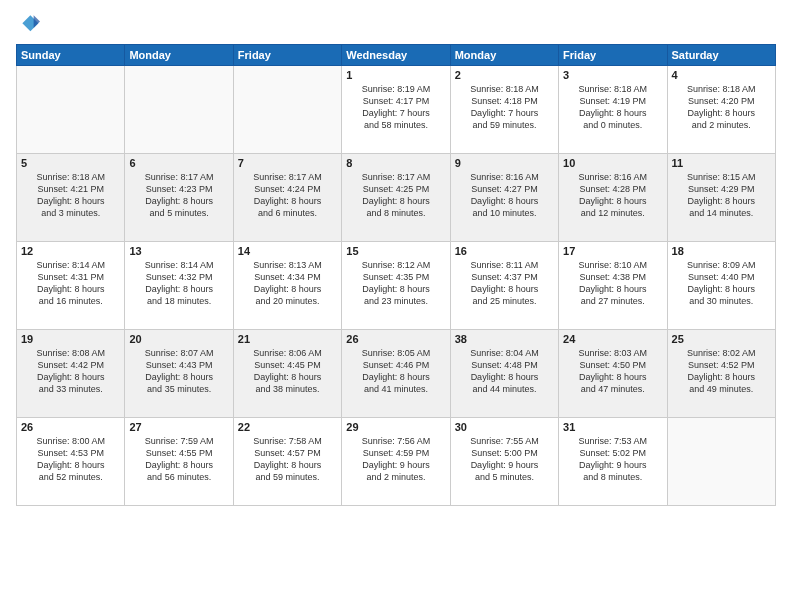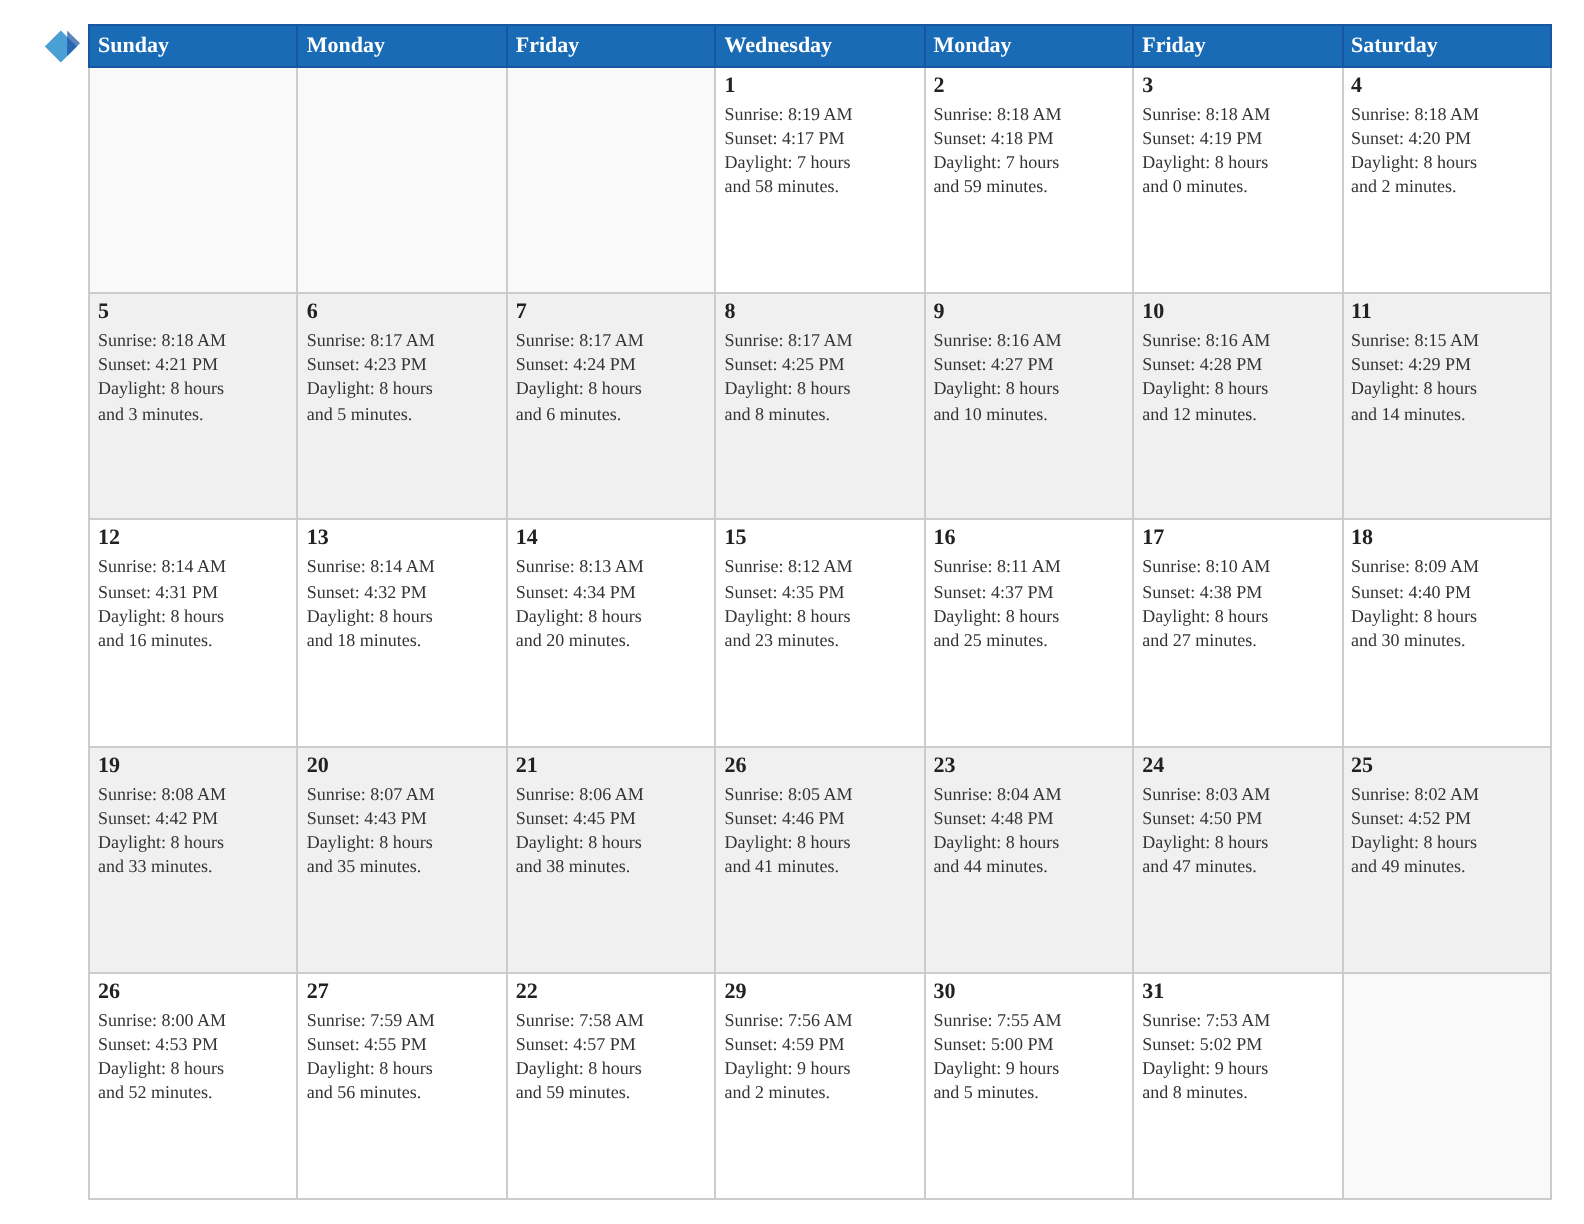--- a/index.html
+++ b/index.html
@@ -8,22 +8,21 @@
       background: #fff;
       width: 792px;
       height: 612px;
       overflow: hidden;
     }
     .page {
       width: 792px;
       height: 612px;
       padding: 12px 16px;
       display: flex;
-      flex-direction: row;
-      font-family: Liberation Serif, serif;
+      flex-direction: column;
     }
     .header {
       display: flex;
       justify-content: space-between;
       align-items: flex-start;
       margin-bottom: 8px;
     }
     .logo {
       display: flex;
       align-items: center;
@@ -87,20 +86,21 @@
     .day-number {
       font-size: 11px;
       font-weight: bold;
       color: #222;
       margin-bottom: 2px;
     }
     .cell-text {
       font-size: 9px;
       color: #333;
       line-height: 1.35;
+      text-align: center;
     }
   </style>
 </head>
 <body>
 
 <div class="page">
   <div class="header">
     <div class="logo">
       <svg class="logo-icon" viewBox="0 0 30 30">
         <polygon points="18,4 28,14 18,24 8,14" fill="#4a9fd4"></polygon>
@@ -224,21 +224,21 @@
           </td>
           <td class="day-cell shaded">
             <div class="day-number">21</div>
             <div class="cell-text">Sunrise: 8:06 AM<br>Sunset: 4:45 PM<br>Daylight: 8 hours<br>and 38 minutes.</div>
           </td>
           <td class="day-cell shaded">
             <div class="day-number">26</div>
             <div class="cell-text">Sunrise: 8:05 AM<br>Sunset: 4:46 PM<br>Daylight: 8 hours<br>and 41 minutes.</div>
           </td>
           <td class="day-cell shaded">
-            <div class="day-number">23</div>
+            <div class="day-number">38</div>
             <div class="cell-text">Sunrise: 8:04 AM<br>Sunset: 4:48 PM<br>Daylight: 8 hours<br>and 44 minutes.</div>
           </td>
           <td class="day-cell shaded">
             <div class="day-number">24</div>
             <div class="cell-text">Sunrise: 8:03 AM<br>Sunset: 4:50 PM<br>Daylight: 8 hours<br>and 47 minutes.</div>
           </td>
           <td class="day-cell shaded">
             <div class="day-number">25</div>
             <div class="cell-text">Sunrise: 8:02 AM<br>Sunset: 4:52 PM<br>Daylight: 8 hours<br>and 49 minutes.</div>
           </td>

